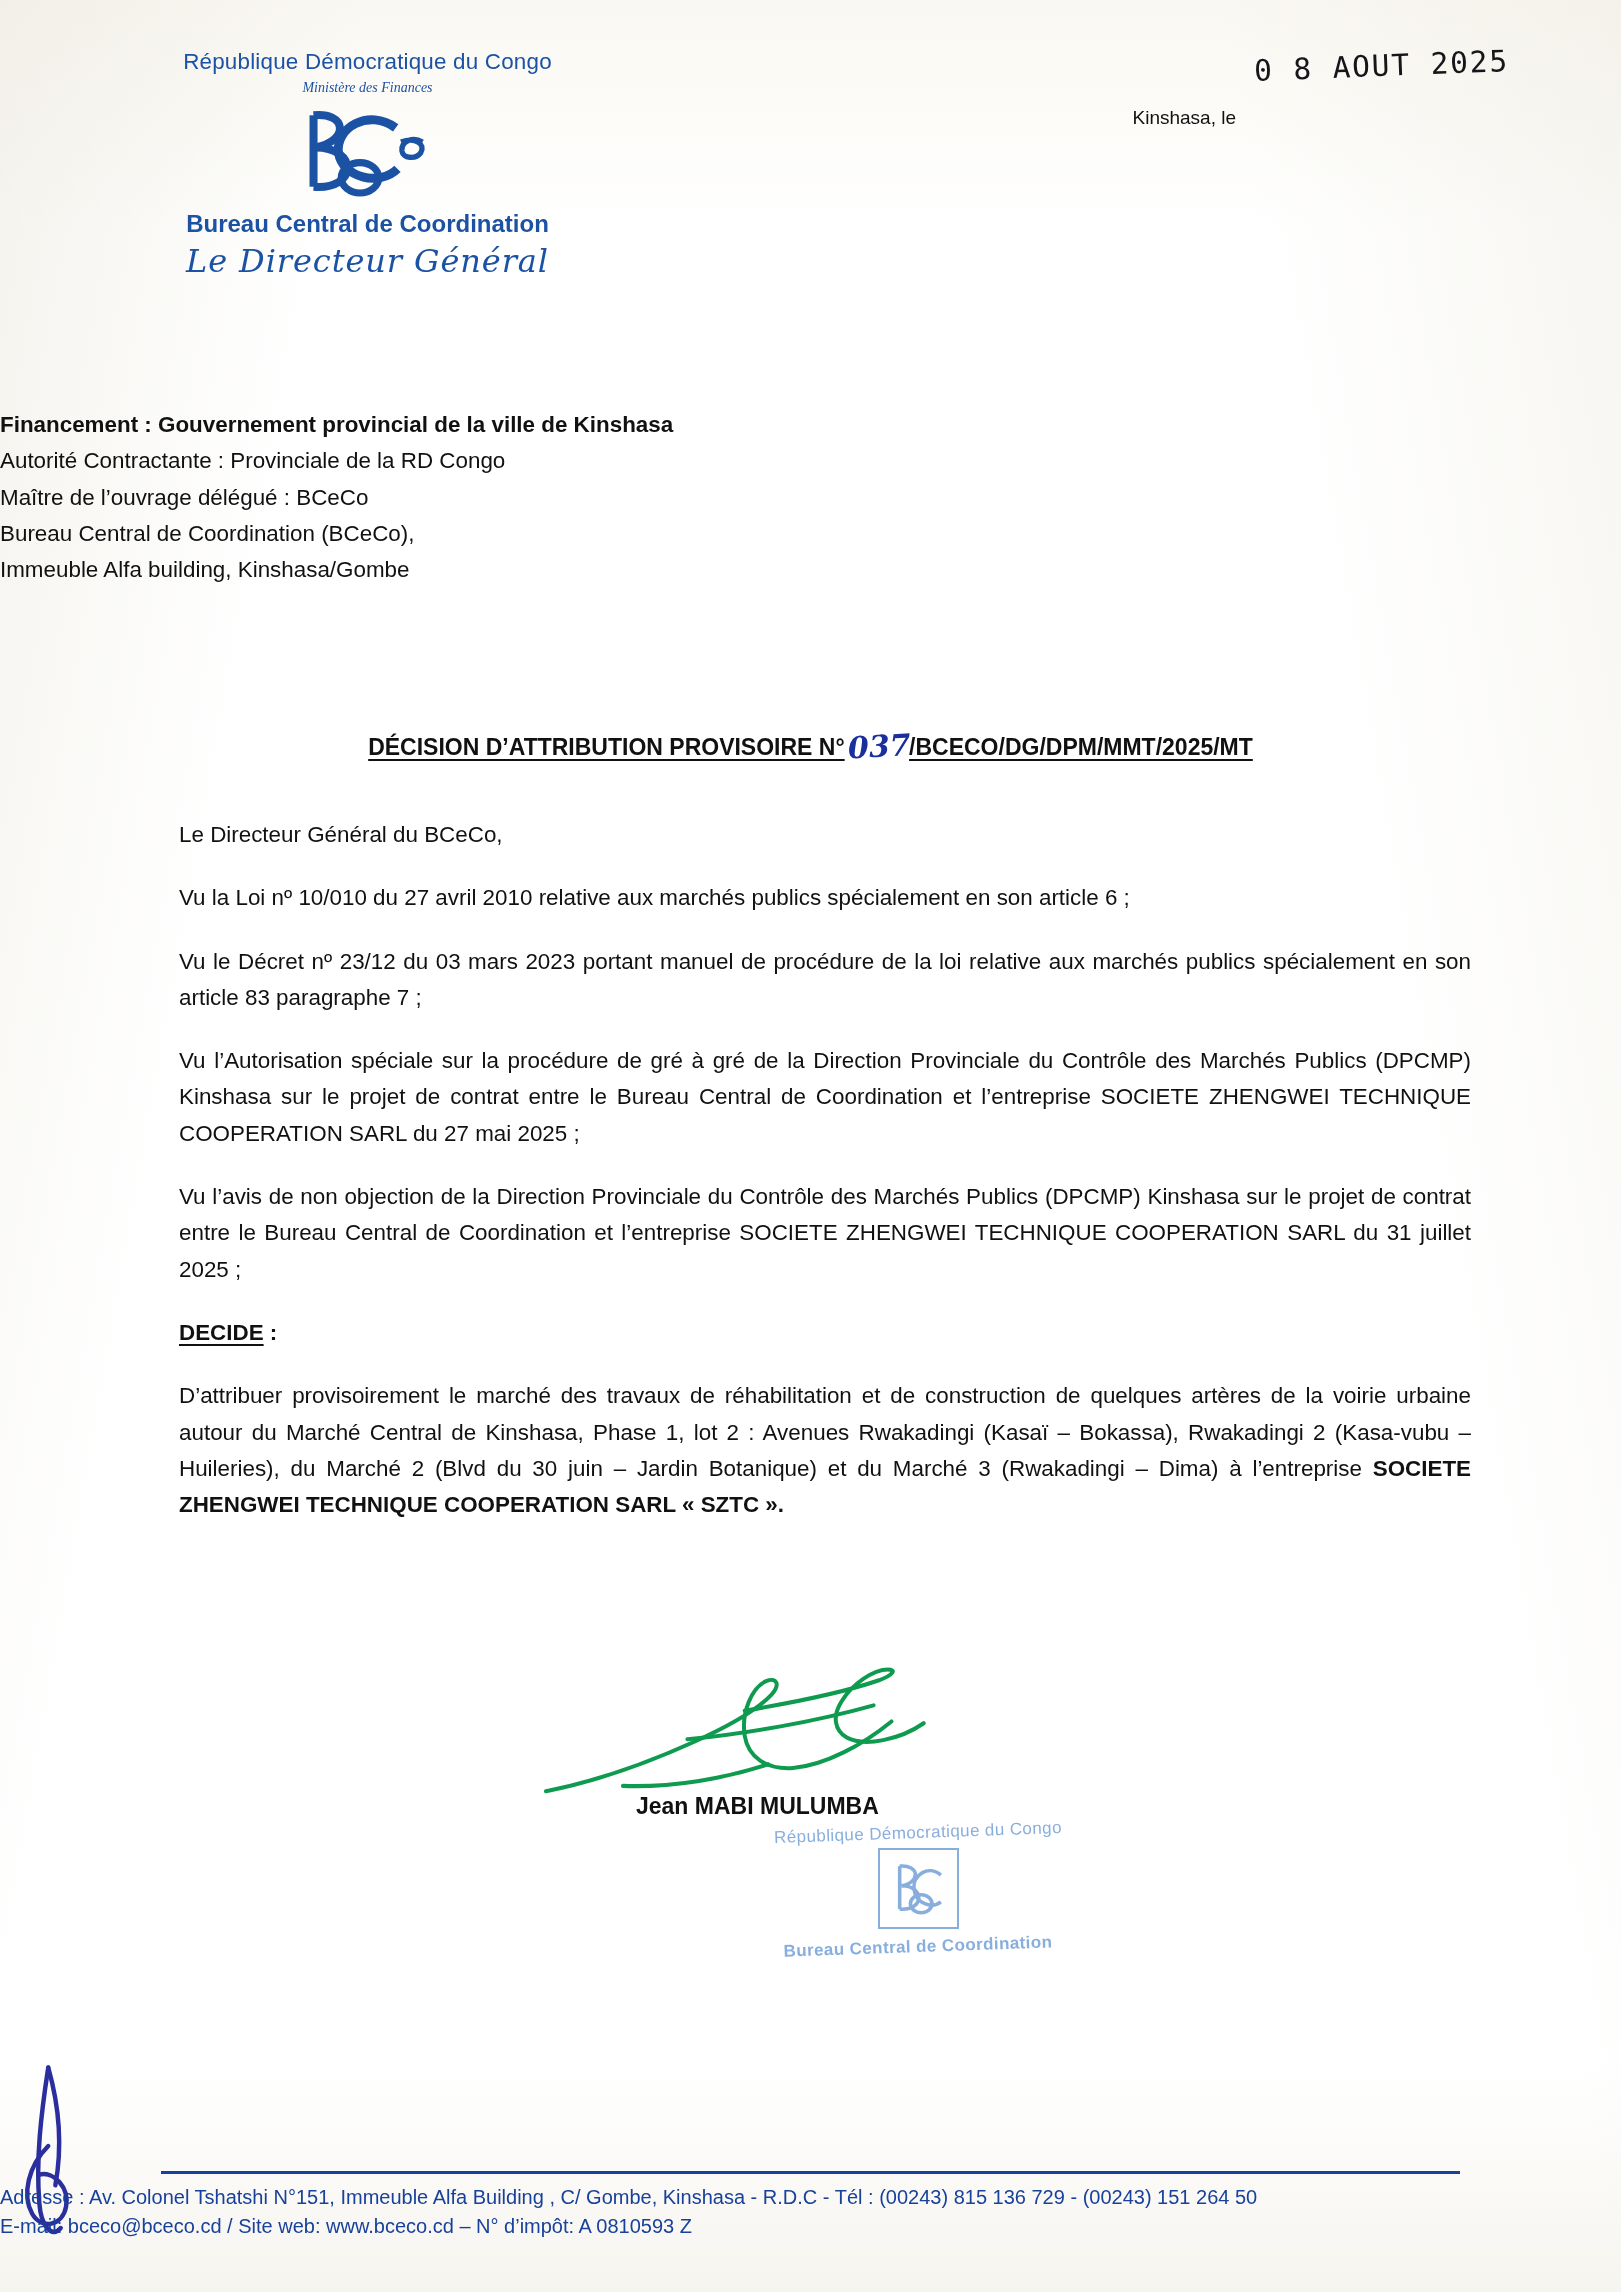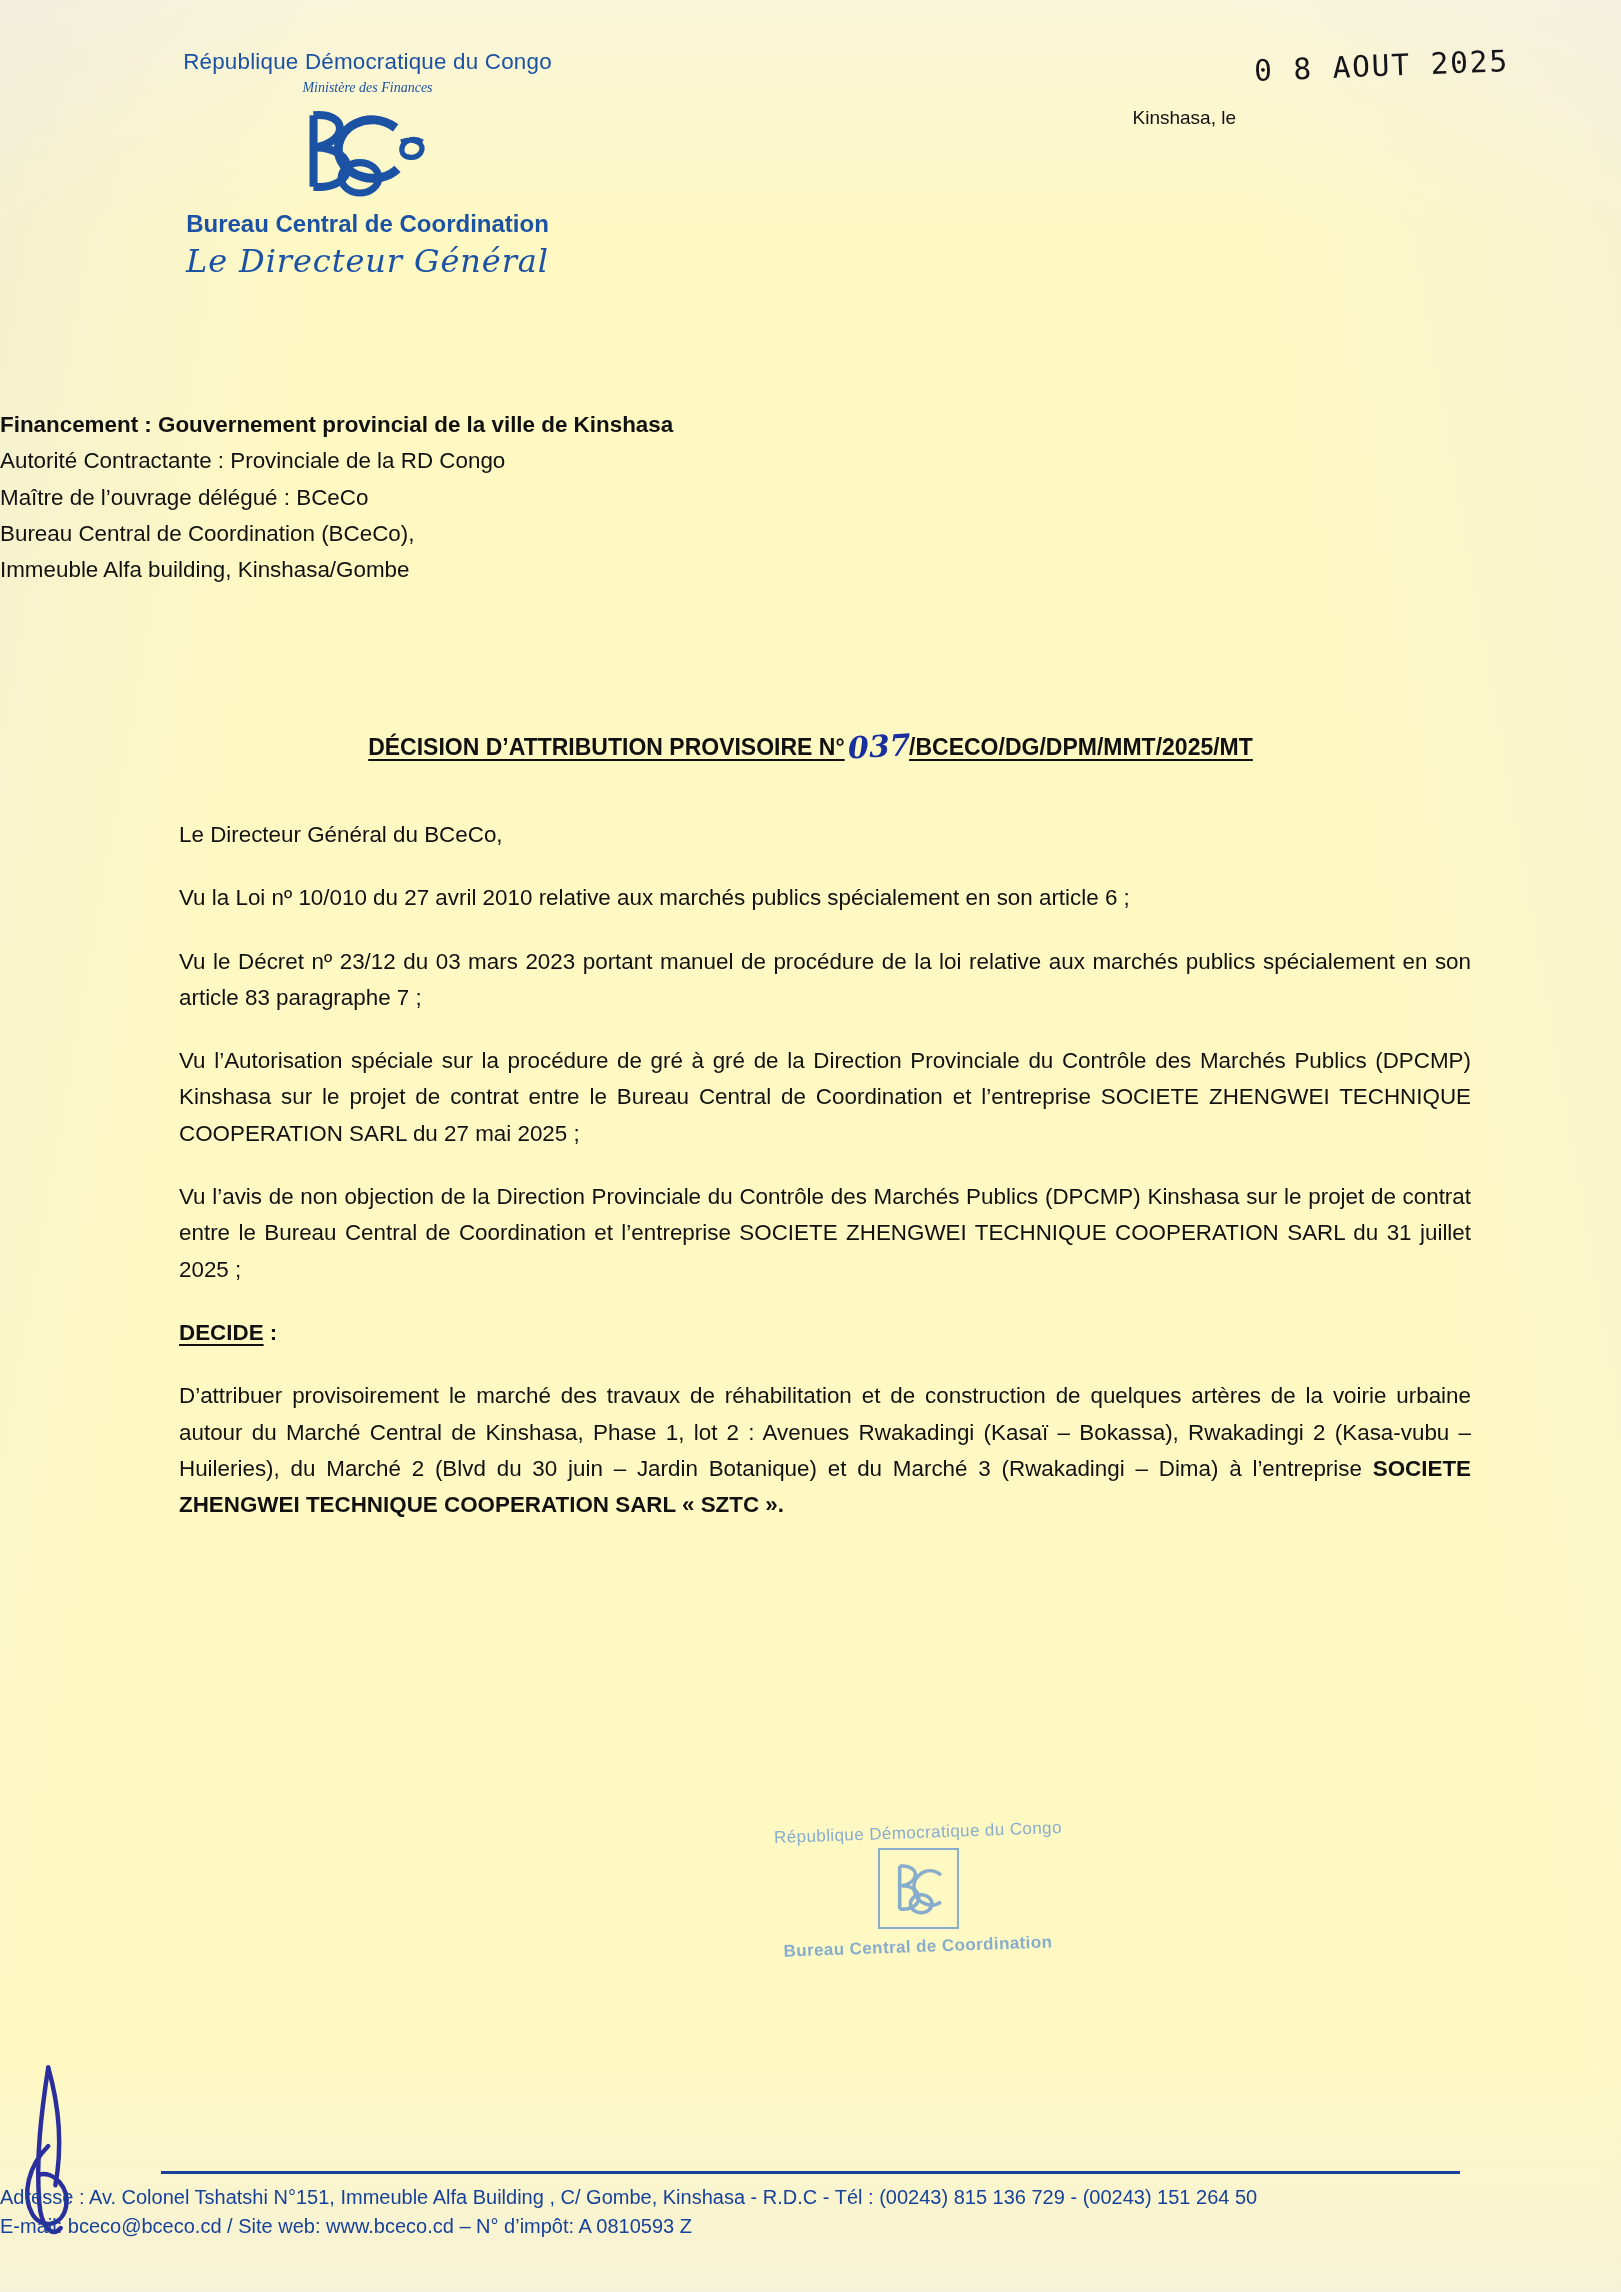--- a/index.html
+++ b/index.html
@@ -8,21 +8,21 @@
     background: #e8e8e4;
   }
   body {
     font-family: "Liberation Sans", sans-serif;
   }
   .page {
     position: relative;
     width: 1621px;
     height: 2293px;
     margin: 0 auto;
-    background: #fef9c3;
+    background: #ffffff;
     overflow: hidden;
     box-sizing: border-box;
   }
   
   .paper-shade {
     position: absolute;
     inset: 0;
     background:
       linear-gradient(100deg, rgba(235,232,222,0.55) 0%, rgba(255,255,255,0) 18%),
       linear-gradient(260deg, rgba(238,235,226,0.5) 0%, rgba(255,255,255,0) 20%),
@@ -288,20 +288,31 @@
   <div class="body-text">
     <p>Le Directeur Général du BCeCo,</p>
     <p>Vu la Loi nº 10/010 du 27 avril 2010 relative aux marchés publics spécialement en son article 6 ;</p>
     <p>Vu le Décret nº 23/12 du 03 mars 2023 portant manuel de procédure de la loi relative aux marchés publics spécialement en son article 83 paragraphe 7 ;</p>
     <p>Vu l’Autorisation spéciale sur la procédure de gré à gré de la Direction Provinciale du Contrôle des Marchés Publics (DPCMP) Kinshasa sur le projet de contrat entre le Bureau Central de Coordination et l’entreprise SOCIETE ZHENGWEI TECHNIQUE COOPERATION SARL du 27 mai 2025 ;</p>
     <p>Vu l’avis de non objection de la Direction Provinciale du Contrôle des Marchés Publics (DPCMP) Kinshasa sur le projet de contrat entre le Bureau Central de Coordination et l’entreprise SOCIETE ZHENGWEI TECHNIQUE COOPERATION SARL du 31 juillet 2025 ;</p>
     <p class="decide-line"><span class="u">DECIDE</span><span> :</span></p>
     <p><span>D’attribuer provisoirement le marché des travaux de réhabilitation et de construction de quelques artères de la voirie urbaine autour du Marché Central de Kinshasa, Phase 1, lot 2 : Avenues Rwakadingi (Kasaï – Bokassa), Rwakadingi 2 (Kasa-vubu – Huileries), du Marché 2 (Blvd du 30 juin – Jardin Botanique) et du Marché 3 (Rwakadingi – Dima) à l’entreprise </span><span class="b">SOCIETE ZHENGWEI TECHNIQUE COOPERATION SARL « SZTC ».</span></p>
   </div>
 
+  <div class="sign-area">
+    <svg class="sig-svg" width="555" height="179" viewBox="0 0 620 200">
+      <g fill="none" stroke="#0f9b4f" stroke-width="4.5" stroke-linecap="round" stroke-linejoin="round">
+        <path d="M10 150 C 60 140, 120 120, 175 95 C 215 77, 245 60, 262 42 C 272 31, 268 22, 256 27 C 240 34, 228 62, 232 88 C 236 112, 256 126, 286 124 C 322 121, 364 98, 396 72"></path>
+        <path d="M232 60 C 280 52, 336 42, 382 26 C 398 20, 402 14, 392 14 C 376 14, 352 30, 340 50 C 330 66, 332 82, 346 90 C 366 101, 406 92, 432 74"></path>
+        <path d="M168 92 C 232 86, 312 72, 376 54"></path>
+        <path d="M96 144 C 150 146, 210 136, 258 120"></path>
+      </g>
+    </svg>
+    <div class="sig-name">Jean MABI MULUMBA</div>
+  </div>
 
   <div class="stamp">
     <div class="st-top">République Démocratique du Congo</div>
     <div class="st-box">
       <svg width="77" height="77" viewBox="0 0 86 86">
         <g fill="none" stroke="#5b8fd0" stroke-width="4">
           <path d="M22 18 L22 66"></path>
           <path d="M22 18 C 44 16, 46 36, 24 40"></path>
           <path d="M24 40 C 50 40, 50 68, 22 66"></path>
           <path d="M68 28 C 54 16, 36 28, 38 44 C 40 60, 58 66, 68 58"></path>

